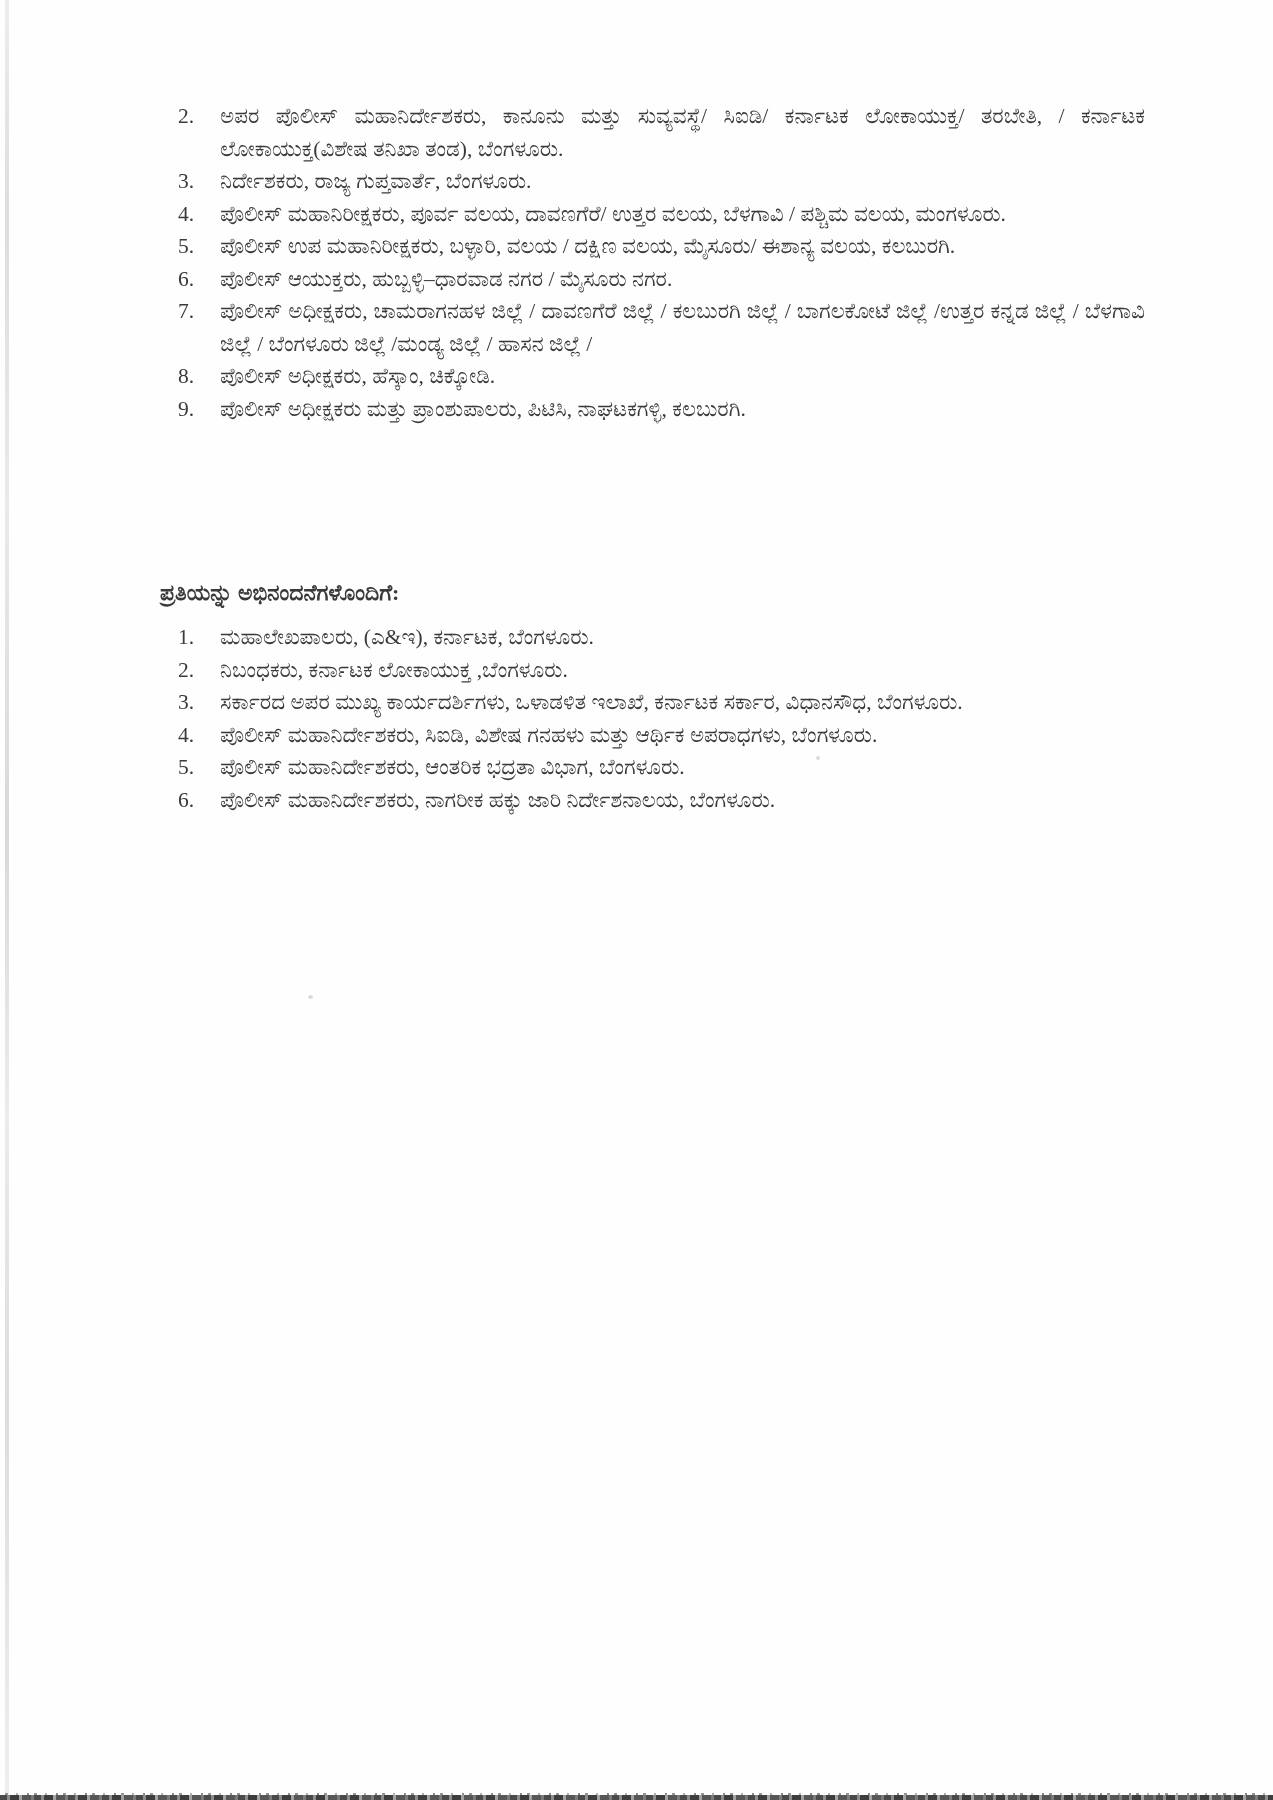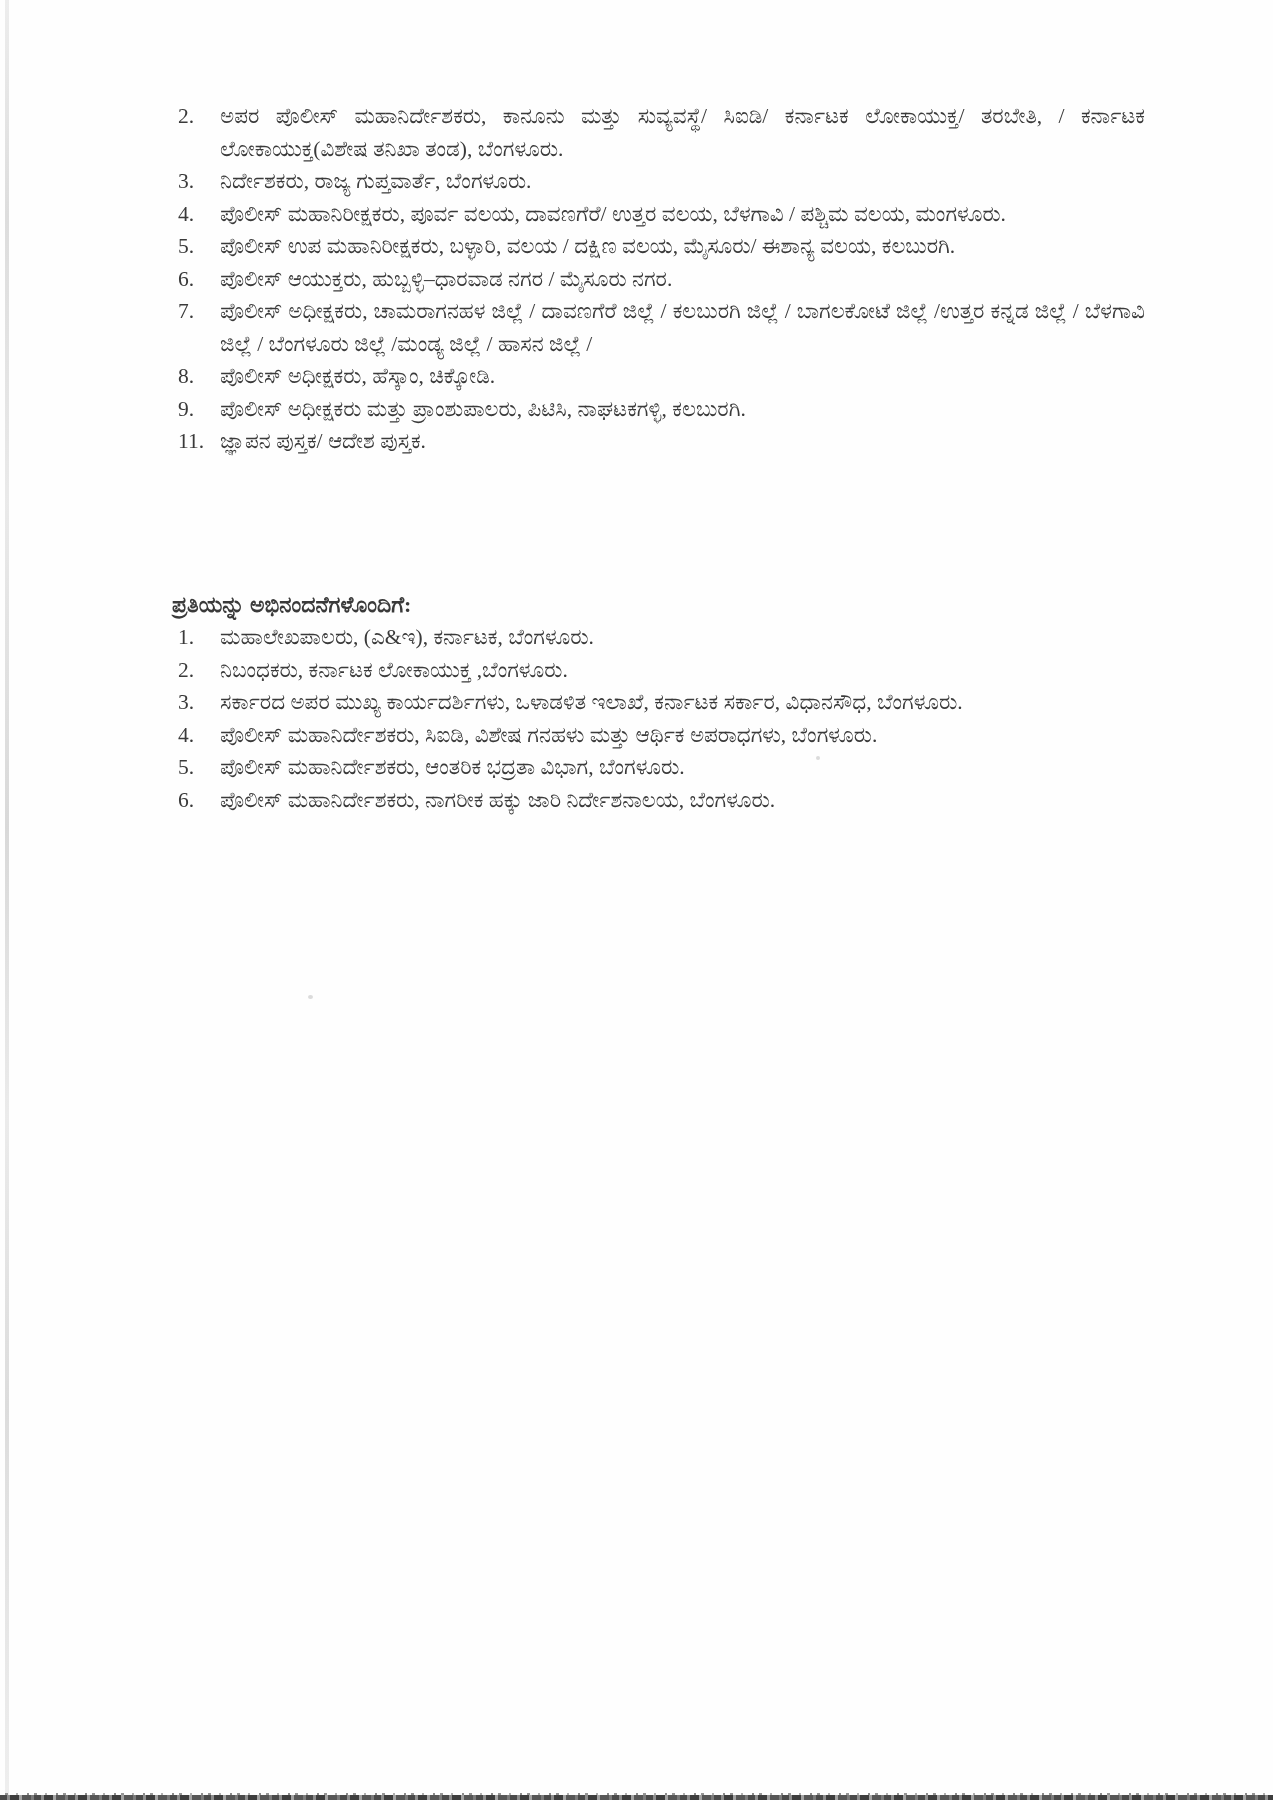--- a/index.html
+++ b/index.html
@@ -39,21 +39,21 @@
   .speck-2{left:816px;top:756px;width:4px;height:4px;}
 
   .list{position:absolute;left:178px;width:967px;margin:0;padding:0;list-style:none;}
   .list--distribution{top:100px;}
   .list--cc{top:621px;}
   .doc-item{display:flex;font-size:21.5px;line-height:32.5px;}
   .doc-item .num{flex:0 0 42px;}
   .doc-item .txt{flex:1;text-align:justify;text-justify:inter-word;}
   .cc-heading{
     position:absolute;left:160px;top:577px;
-    font-weight:bold;font-size:22px;line-height:32px;margin:12px;
+    font-weight:bold;font-size:22px;line-height:32px;margin:0;
   }
 </style>
 </head>
 <body>
 
 <div class="page">
 
   <ol class="list list--distribution">
     <li class="doc-item">
       <span class="num">2.</span>
@@ -80,24 +80,20 @@
       <span class="txt">ಪೊಲೀಸ್ ಅಧೀಕ್ಷಕರು, ಚಾಮರಾಗನಹಳ ಜಿಲ್ಲೆ / ದಾವಣಗೆರೆ ಜಿಲ್ಲೆ / ಕಲಬುರಗಿ ಜಿಲ್ಲೆ / ಬಾಗಲಕೋಟೆ ಜಿಲ್ಲೆ /ಉತ್ತರ ಕನ್ನಡ ಜಿಲ್ಲೆ / ಬೆಳಗಾವಿ ಜಿಲ್ಲೆ / ಬೆಂಗಳೂರು ಜಿಲ್ಲೆ /ಮಂಡ್ಯ ಜಿಲ್ಲೆ / ಹಾಸನ ಜಿಲ್ಲೆ /</span>
     </li>
     <li class="doc-item">
       <span class="num">8.</span>
       <span class="txt">ಪೊಲೀಸ್ ಅಧೀಕ್ಷಕರು, ಹೆಸ್ಕಾಂ, ಚಿಕ್ಕೋಡಿ.</span>
     </li>
     <li class="doc-item">
       <span class="num">9.</span>
       <span class="txt">ಪೊಲೀಸ್ ಅಧೀಕ್ಷಕರು ಮತ್ತು ಪ್ರಾಂಶುಪಾಲರು, ಪಿಟಿಸಿ, ನಾಘಟಕಗಳ್ಳಿ, ಕಲಬುರಗಿ.</span>
     </li>
-    <li class="doc-item">
-      <span class="num">11.</span>
-      <span class="txt">ಜ್ಞಾಪನ ಪುಸ್ತಕ/ ಆದೇಶ ಪುಸ್ತಕ.</span>
-    </li>
   </ol>
 
   <p class="cc-heading">ಪ್ರತಿಯನ್ನು ಅಭಿನಂದನೆಗಳೊಂದಿಗೆ:</p>
 
   <ol class="list list--cc">
     <li class="doc-item">
       <span class="num">1.</span>
       <span class="txt">ಮಹಾಲೇಖಪಾಲರು, (ಎ&amp;ಇ), ಕರ್ನಾಟಕ, ಬೆಂಗಳೂರು.</span>
     </li>
     <li class="doc-item">

